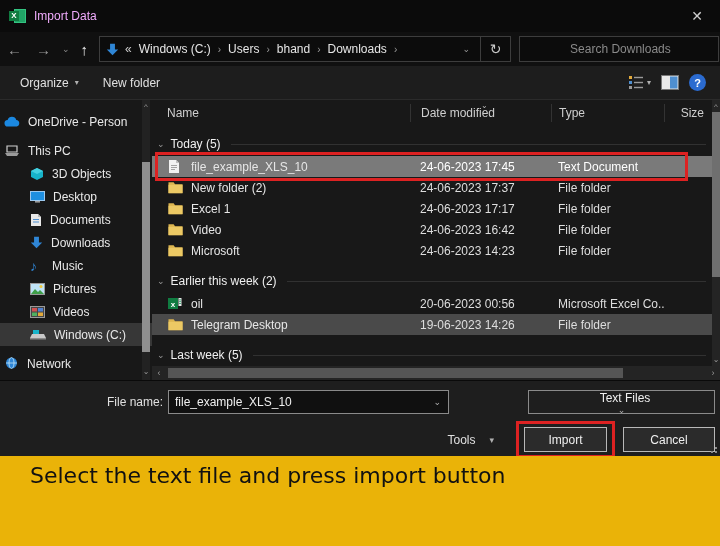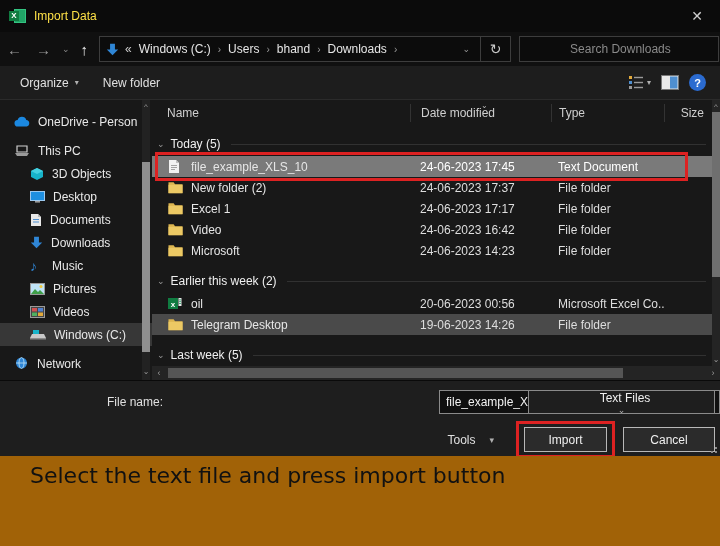--- a/index.html
+++ b/index.html
@@ -5,21 +5,21 @@
   * { margin:0; padding:0; box-sizing:border-box; }
   html,body { width:720px; height:546px; background:#ffffff; font-family:"Liberation Sans", sans-serif; overflow:hidden; }
 
   .dialog { position:absolute; left:0; top:0; width:720px; height:456px; background:#1e1e1e; color:#e8e8e8; font-size:12px; }
 
   
   .titlebar { position:absolute; left:0; top:0; width:100%; height:32px; background:#0b0b0b; display:flex; align-items:center; }
   .xl-logo { width:17px; height:16px; margin-left:9px; position:relative; }
   .xl-logo .sheet { position:absolute; right:0; top:1px; width:12px; height:14px; background:#21a366; border:1px solid #33c481; }
   .xl-logo .x-box { position:absolute; left:0; top:3px; width:10px; height:10px; background:#107c41; color:#fff; font-weight:bold; font-size:8px; line-height:10px; text-align:center; }
-  .title-text { margin-left:8px; color:#fde047; font-size:12px; }
+  .title-text { margin-left:8px; color:#f0abfc; font-size:12px; }
   .close-btn { position:absolute; right:0; top:0; width:46px; height:32px; display:flex; align-items:center; justify-content:center; color:#cfcfcf; font-size:14px; }
 
   
   .navbar { position:absolute; left:0; top:32px; width:100%; height:34px; background:#101010; display:flex; align-items:center; }
   .nav-btn { color:#9a9a9a; font-size:15px; padding:0 7px; }
   .nav-chev { color:#8a8a8a; font-size:9px; padding:0 4px; }
   .nav-up { color:#e8e8e8; font-size:15px; font-weight:bold; padding:0 7px; }
   .addressbar { height:26px; width:382px; margin-left:4px; background:#0c0c0c; border:1px solid #3d3d3d; display:flex; align-items:center; }
   .addr-icon { margin:0 6px 0 6px; display:flex; }
   .addr-laquo { color:#cfcfcf; margin-right:7px; font-size:12px; }
@@ -39,21 +39,21 @@
   .toolbar-right { margin-left:auto; display:flex; align-items:center; gap:10px; margin-right:14px; }
   .view-icon { display:flex; align-items:center; gap:3px; }
   .view-icon .dd { font-size:8px; color:#b0b0b0; }
   .help-circle { width:17px; height:17px; border-radius:50%; background:#2b6bd0; color:#fff; font-size:11px; font-weight:bold; display:flex; align-items:center; justify-content:center; }
 
   
   .main { position:absolute; left:0; top:100px; width:100%; height:280px; background:#181818; display:flex; }
 
   
   .sidebar { position:relative; width:152px; height:100%; background:#181818; flex-shrink:0; padding-top:10px; }
-  .side-item { height:23px; display:flex; align-items:center; gap:8px; padding-left:14px; color:#e8e8e8; white-space:nowrap; overflow:hidden; }
+  .side-item { height:23px; display:flex; align-items:center; gap:8px; padding-left:4px; color:#e8e8e8; white-space:nowrap; overflow:hidden; }
   .side-item.child { padding-left:30px; }
   .side-item.selected { background:#373737; }
   .side-gap { height:6px; }
   .side-scroll { position:absolute; right:2px; top:0; width:8px; height:100%; background:#222; }
   .side-scroll .arr { position:absolute; left:-1px; width:10px; color:#9a9a9a; font-size:8px; text-align:center; }
   .side-scroll .thumb { position:absolute; left:0; width:8px; background:#8f8f8f; }
 
   
   .filelist { position:relative; flex:1; height:100%; }
   .cols { display:flex; height:26px; align-items:center; color:#cfcfcf; position:relative; }
@@ -80,40 +80,40 @@
 
   .v-scroll { position:absolute; right:0; top:0; width:8px; bottom:14px; background:#242424; }
   .v-scroll .arr { position:absolute; left:-1px; width:10px; color:#9a9a9a; font-size:8px; text-align:center; }
   .v-scroll .thumb { position:absolute; left:0; width:8px; top:12px; height:165px; background:#6f6f6f; }
   .h-scroll { position:absolute; left:0; right:0; bottom:0; height:14px; background:#242424; display:flex; align-items:center; }
   .h-scroll .arr { width:14px; text-align:center; color:#9a9a9a; font-size:9px; }
   .h-scroll .thumb { height:10px; width:455px; background:#555; margin-left:2px; }
 
   
   .footer { position:absolute; left:0; top:380px; width:100%; height:76px; background:#1e1e1e; border-top:1px solid #0a0a0a; }
-  .fn-row { position:absolute; top:9px; left:0; width:100%; height:24px; display:flex; align-items:center;justify-content:space-between; }
+  .fn-row { position:absolute; top:9px; left:0; width:100%; height:24px; display:flex; align-items:center; }
   .fn-label { width:163px; text-align:right; color:#e0e0e0; }
   .fn-combo { width:281px; height:24px; margin-left:5px; background:#101010; border:1px solid #8a8a8a; display:flex; align-items:center; }
   .fn-combo input { flex:1; background:transparent; border:none; outline:none; color:#f0f0f0; font-size:12px; padding-left:6px; font-family:"Liberation Sans", sans-serif; }
   .fn-combo .dd, .ft-select .dd { color:#b0b0b0; font-size:9px; padding:0 7px; }
   .ft-select { position:absolute; right:5px; width:187px; height:24px; background:#1e1e1e; border:1px solid #8a8a8a; display:flex; align-items:center;flex-direction:column; }
   .ft-select .val { flex:1; padding-left:7px; color:#f0f0f0; }
   .btn-row { position:absolute; top:40px; right:5px; display:flex; align-items:center; }
   .tools { display:flex; align-items:center; gap:14px; color:#e0e0e0; margin-right:22px; }
   .tools .dd { font-size:9px; color:#b0b0b0; }
   .import-redbox { border:3px solid #dd2222; padding:3px 5px; margin-right:8px; }
   .btn { height:25px; background:#2b2b2b; border:1px solid #b8b8b8; color:#f0f0f0; font-size:12px; display:flex; align-items:center; justify-content:center; }
   .btn.import { width:83px; }
   .btn.cancel { width:92px; }
   .grip { position:absolute; right:3px; bottom:3px; width:8px; height:8px; }
   .grip::after { content:""; position:absolute; right:0; bottom:0; width:2px; height:2px; background:#8a8a8a;
     box-shadow:-4px 0 #8a8a8a, 0 -4px #8a8a8a; }
 
   
-  .caption { position:absolute; left:0; top:456px; width:720px; height:90px; background:#a16207; }
+  .caption { position:absolute; left:0; top:456px; width:720px; height:90px; background:#eab308; }
   .caption .text { margin:6px 0 0 30px; width:480px; font-family:"DejaVu Sans", sans-serif; font-size:22px; line-height:28px; color:#111; }
 
   svg { display:block; }
 </style>
 </head>
 <body>
 
 <div class="dialog">
 
   <div class="titlebar">

